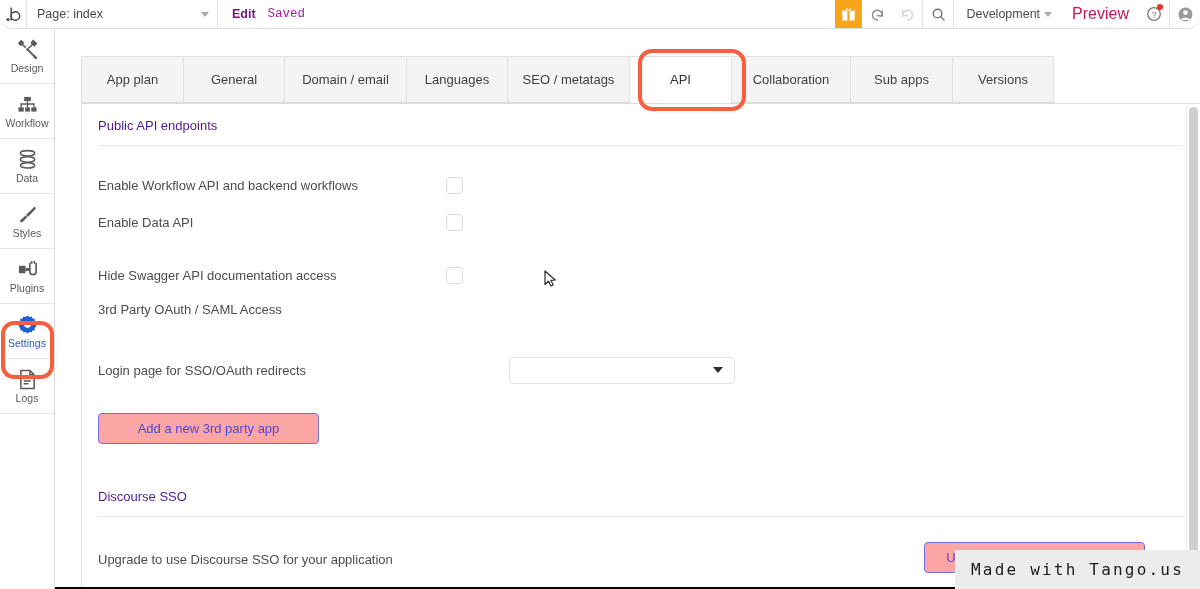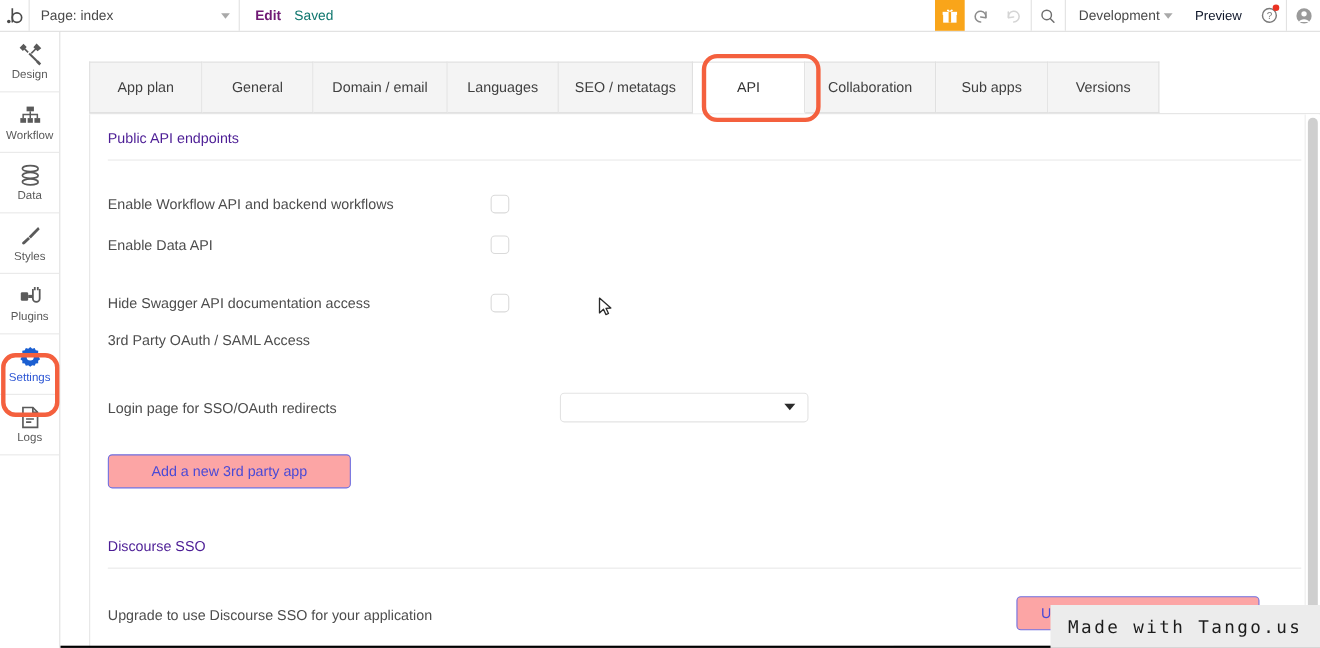--- a/index.html
+++ b/index.html
@@ -9,56 +9,56 @@
     background: #ffffff;
     overflow: hidden;
     color: #3c4257;
   }
   #app { position: relative; width: 1200px; height: 589px; }
 
   
   .topbar {
     position: absolute; left: 0; top: 0; width: 1200px; height: 29px;
     background: #ffffff; border-bottom: 1px solid #dcdcdc;
-    display: flex; align-items: center;
+    display: flex; align-items: center; border-radius: 13px;
   }
   .logo-cell {
     width: 26px; height: 28px; display: flex; align-items: center;
     justify-content: center; font-size: 17px; font-weight: bold;
     color: #4a4a4a; letter-spacing: -1px;
   }
   .sep-v { width: 1px; height: 28px; background: #e2e2e2; }
   .page-select {
     width: 190px; height: 28px; display: flex; align-items: center;
     padding: 0 8px 0 10px; font-size: 12.5px; color: #4a4a4a;
     justify-content: space-between; cursor: pointer;
   }
   .caret-sm {
     width: 0; height: 0; border-left: 4px solid transparent;
     border-right: 4px solid transparent; border-top: 5px solid #a9a9a9;
   }
   .edit-label { font-size: 12.5px; color: #701a75; padding: 0 12px 0 14px; font-weight: 600; cursor: pointer;}
-  .saved-label { font-size: 12.5px; color: #0f766e; }
+  .saved-label { font-size: 12.5px; color: #a21caf; font-family: Liberation Mono, monospace; }
   .topbar-right {
     margin-left: auto; display: flex; align-items: center; height: 28px;
   }
   .gift-btn {
     width: 27px; height: 28px; background: #f9a51a; display: flex;
     align-items: center; justify-content: center; cursor: pointer;
   }
   .icon-btn {
     width: 30px; height: 28px; display: flex; align-items: center;
     justify-content: center; cursor: pointer;
   }
   .dev-select {
     display: flex; align-items: center; gap: 4px; font-size: 12.5px;
     color: #4a4a4a; padding: 0 10px 0 12px; cursor: pointer;
   }
   .preview-link {
-    font-size: 12px; color: #0f172a; padding: 0 10px; cursor: pointer;
+    font-size: 16px; color: #be185d; padding: 0 10px; cursor: pointer;
   }
   .help-wrap { position: relative; }
   .red-dot {
     position: absolute; right: 6px; top: 4px; width: 6px; height: 6px;
     border-radius: 50%; background: #ea3323;
   }
 
   
   .sidebar {
     position: absolute; left: 0; top: 29px; width: 55px; height: 560px;

